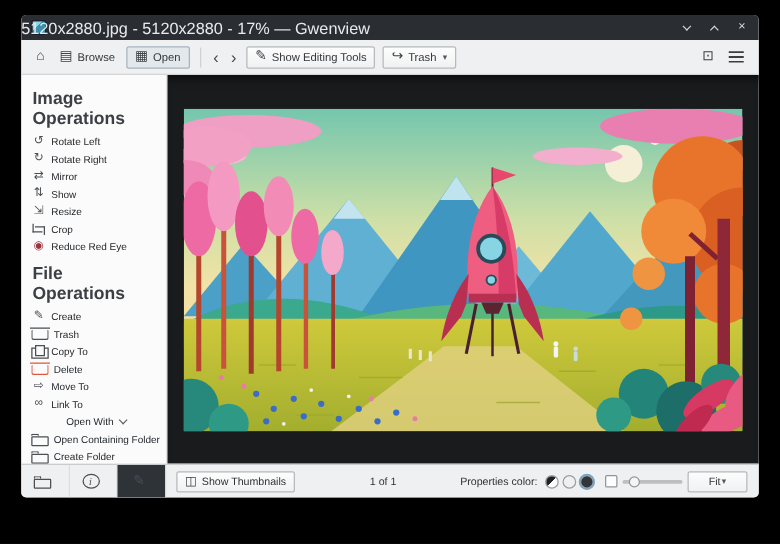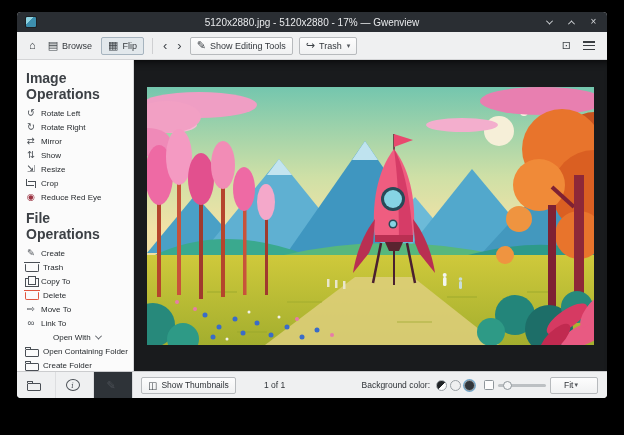--- a/index.html
+++ b/index.html
@@ -8,21 +8,21 @@
        -webkit-font-smoothing:antialiased}
   .window{position:absolute;left:17px;top:12px;width:590px;height:386px;
           border-radius:4px;overflow:hidden;display:flex;flex-direction:column;
           background:#eff0f1;box-shadow:0 4px 18px rgba(0,0,0,.9)}
   
   .titlebar{height:20px;min-height:20px;background:#2a2e33;color:#eef0f2;
             display:flex;align-items:center;padding:0 8px;position:relative}
   .app-icon{width:10px;height:10px;border-radius:2px;
             background:linear-gradient(135deg,#8fd4e2 0 40%,#3d8fae 40% 100%);
             border:1px solid #1c2024}
-  .title{position:absolute;left:0;right:0;text-align:center;font-size:10px;
+  .title{position:absolute;left:0;right:0;text-align:left;font-size:13px;
          color:#e8eaec;pointer-events:none}
   .win-controls{margin-left:auto;display:flex;align-items:center;gap:11px;z-index:2}
   .wc{display:inline-flex;align-items:center;justify-content:center;width:11px;height:11px;
       color:#d7dadd;font-size:10px;line-height:1;cursor:default}
   .chev{display:inline-block;width:4px;height:4px;border-right:1.3px solid currentColor;
         border-bottom:1.3px solid currentColor}
   .chev.down{transform:rotate(45deg) translate(-1px,-1px)}
   .chev.up{transform:rotate(-135deg) translate(-1px,-1px)}
   
   .toolbar{height:27px;min-height:27px;background:#eff0f1;border-bottom:1px solid #d4d5d7;
@@ -79,33 +79,33 @@
   .statusbar{height:26px;min-height:26px;background:#eff0f1;border-top:1px solid #cbccce;
              display:flex;align-items:center;font-size:8.5px;color:#2e3237}
   .side-tabs{width:116px;min-width:116px;height:100%;display:flex;border-right:1px solid #d8d9db;box-sizing:border-box}
   .side-tab{flex:1;display:flex;align-items:center;justify-content:center;border-right:1px solid #dddee0;color:#3f4448}
   .side-tab:last-child{border-right:none}
   .side-tab .glyph{font-size:11px;line-height:1}
   .side-tab.active{background:#2e3338;color:#edeff1}
   .sbtn{margin-left:8px;display:inline-flex;align-items:center;gap:4px;height:17px;padding:0 6px;
         border:1px solid #b7babd;border-radius:2px;background:linear-gradient(#fdfdfd,#f0f1f2)}
   .sbtn .glyph{font-size:10px;color:#3c4146}
-  .counter{margin-left:28px}
+  .counter{margin-left:60px}
   .right-cluster{margin-left:auto;display:flex;align-items:center;gap:4px;padding-right:9px}
   .swatch-group{display:inline-flex;align-items:center;gap:3px;margin:0 2px}
   .swatch{width:11px;height:11px;border-radius:50%;border:1px solid #9aa0a5;box-sizing:border-box;display:inline-block}
   .swatch.split{background:linear-gradient(135deg,#202326 0 50%,#fcfcfc 50% 100%)}
   .swatch.sel{box-shadow:0 0 0 1px #6fa7cc}
   .mini-check{width:8px;height:8px;border:1px solid #8f969b;border-radius:1.5px;background:#fdfdfd;margin-left:3px}
   .slider{position:relative;width:48px;height:12px;display:inline-block}
   .slider .track{position:absolute;left:0;right:0;top:5px;height:3px;border-radius:2px;background:#bcc0c3}
   .slider .handle{position:absolute;left:5px;top:2px;width:9px;height:9px;border-radius:50%;
                   background:#f4f5f6;border:1px solid #8f969b;box-sizing:border-box}
-  .combo{display:inline-flex;align-items:center;justify-content:flex-end;width:48px;height:17px;
-         padding:0 19px;border:1px solid #b7babd;border-radius:2px;
+  .combo{display:inline-flex;align-items:center;justify-content:center;width:48px;height:17px;
+         padding:0 9px;border:1px solid #b7babd;border-radius:2px;
          background:linear-gradient(#fdfdfd,#f0f1f2);box-sizing:border-box}
 </style>
 </head>
 <body>
 
 <div class="window">
 
   <div class="titlebar">
     <span class="app-icon"></span>
     <span class="title">5120x2880.jpg - 5120x2880 - 17% — Gwenview</span>
@@ -123,21 +123,21 @@
   <div class="toolbar">
     <button class="tbtn">
       <span class="glyph">⌂</span>
     </button>
     <button class="tbtn">
       <span class="glyph">▤</span>
       <span>Browse</span>
     </button>
     <button class="tbtn checked">
       <span class="glyph">▦</span>
-      <span>Flip</span>
+      <span>Open</span>
     </button>
     <span class="tsep"></span>
     <button class="tbtn navg">‹</button>
     <button class="tbtn navg">›</button>
     <button class="tbtn framed">
       <span class="glyph">✎</span>
       <span>Show Editing Tools</span>
     </button>
     <button class="tbtn framed">
       <span class="glyph">↪</span>
@@ -380,21 +380,21 @@
         <div class="side-tab active">
           <span class="sicon glyph">✎</span>
         </div>
       </div>
     <button class="sbtn">
       <span class="glyph">◫</span>
       <span>Show Thumbnails</span>
     </button>
     <span class="counter">1 of 1</span>
     <span class="right-cluster">
-      <span>Background color:</span>
+      <span>Properties color:</span>
       <span class="swatch-group">
           <span class="swatch split"></span>
           <span class="swatch" style="background: rgb(239, 240, 241);"></span>
           <span class="swatch sel" style="background: rgb(49, 54, 59);"></span>
         </span>
       <span class="mini-check"></span>
       <span class="slider">
         <span class="track"></span>
         <span class="handle"></span>
       </span>

